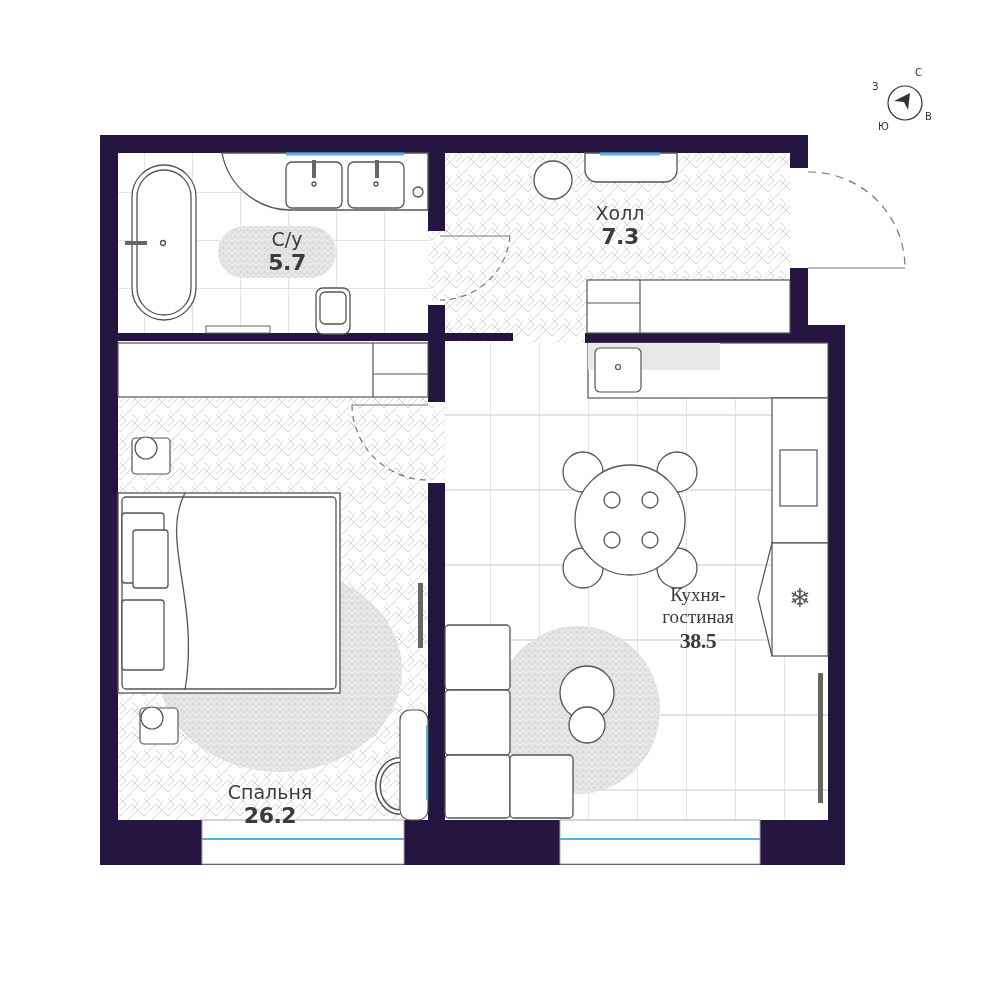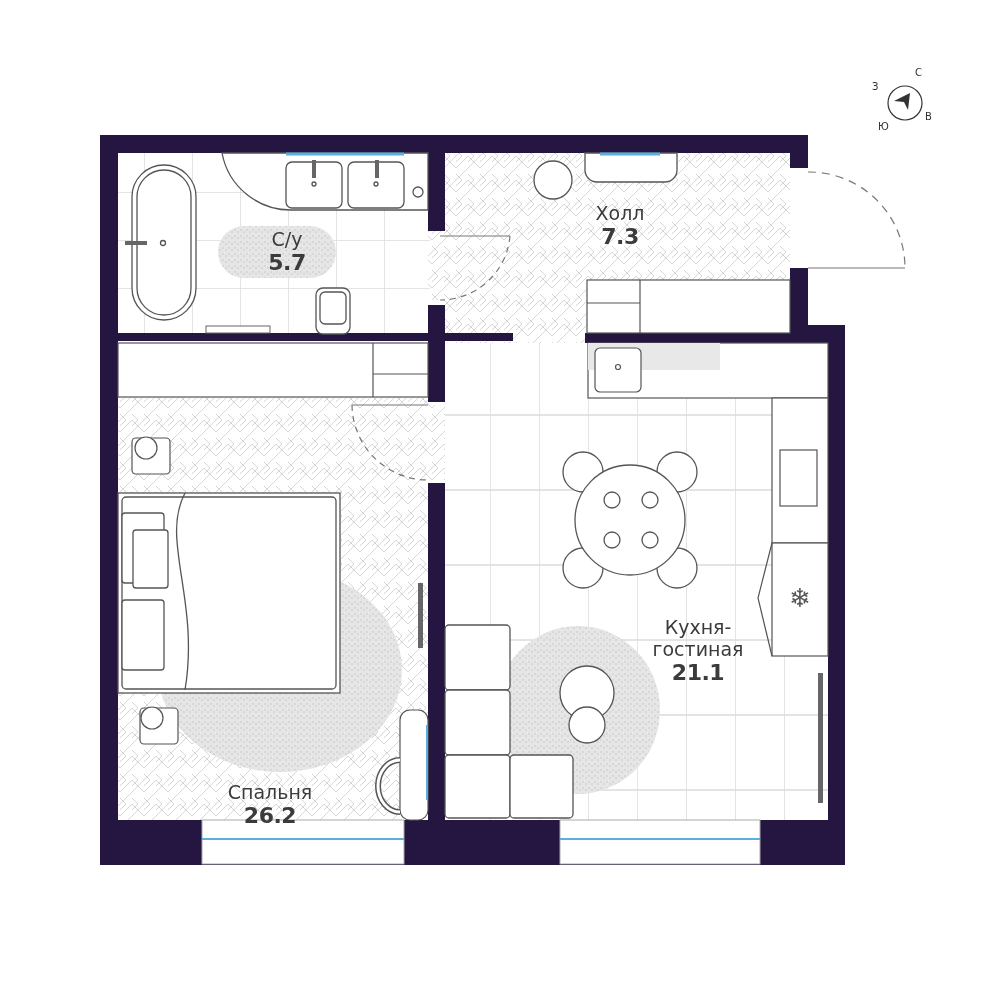--- a/index.html
+++ b/index.html
@@ -216,17 +216,17 @@
   <div class="room-area">5.7</div>
 </div>
 <div class="room-label" style="left:570px;top:202px;width:100px;">
   <div class="room-name">Холл</div>
   <div class="room-area">7.3</div>
 </div>
 <div class="room-label" style="left:210px;top:745px;width:120px;margin-top:36px;">
   <div class="room-name">Спальня</div>
   <div class="room-area">26.2</div>
 </div>
-<div class="room-label" style="left:638px;top:616px;width:120px;">
+<div class="room-label" style="left:638px;top:584px;width:120px;font-family:Liberation Serif, serif;">
   <div class="room-name">Кухня-</div>
   <div class="room-name">гостиная</div>
-  <div class="room-area">21.1</div>
+  <div class="room-area">38.5</div>
 </div>
 
 </body></html>

